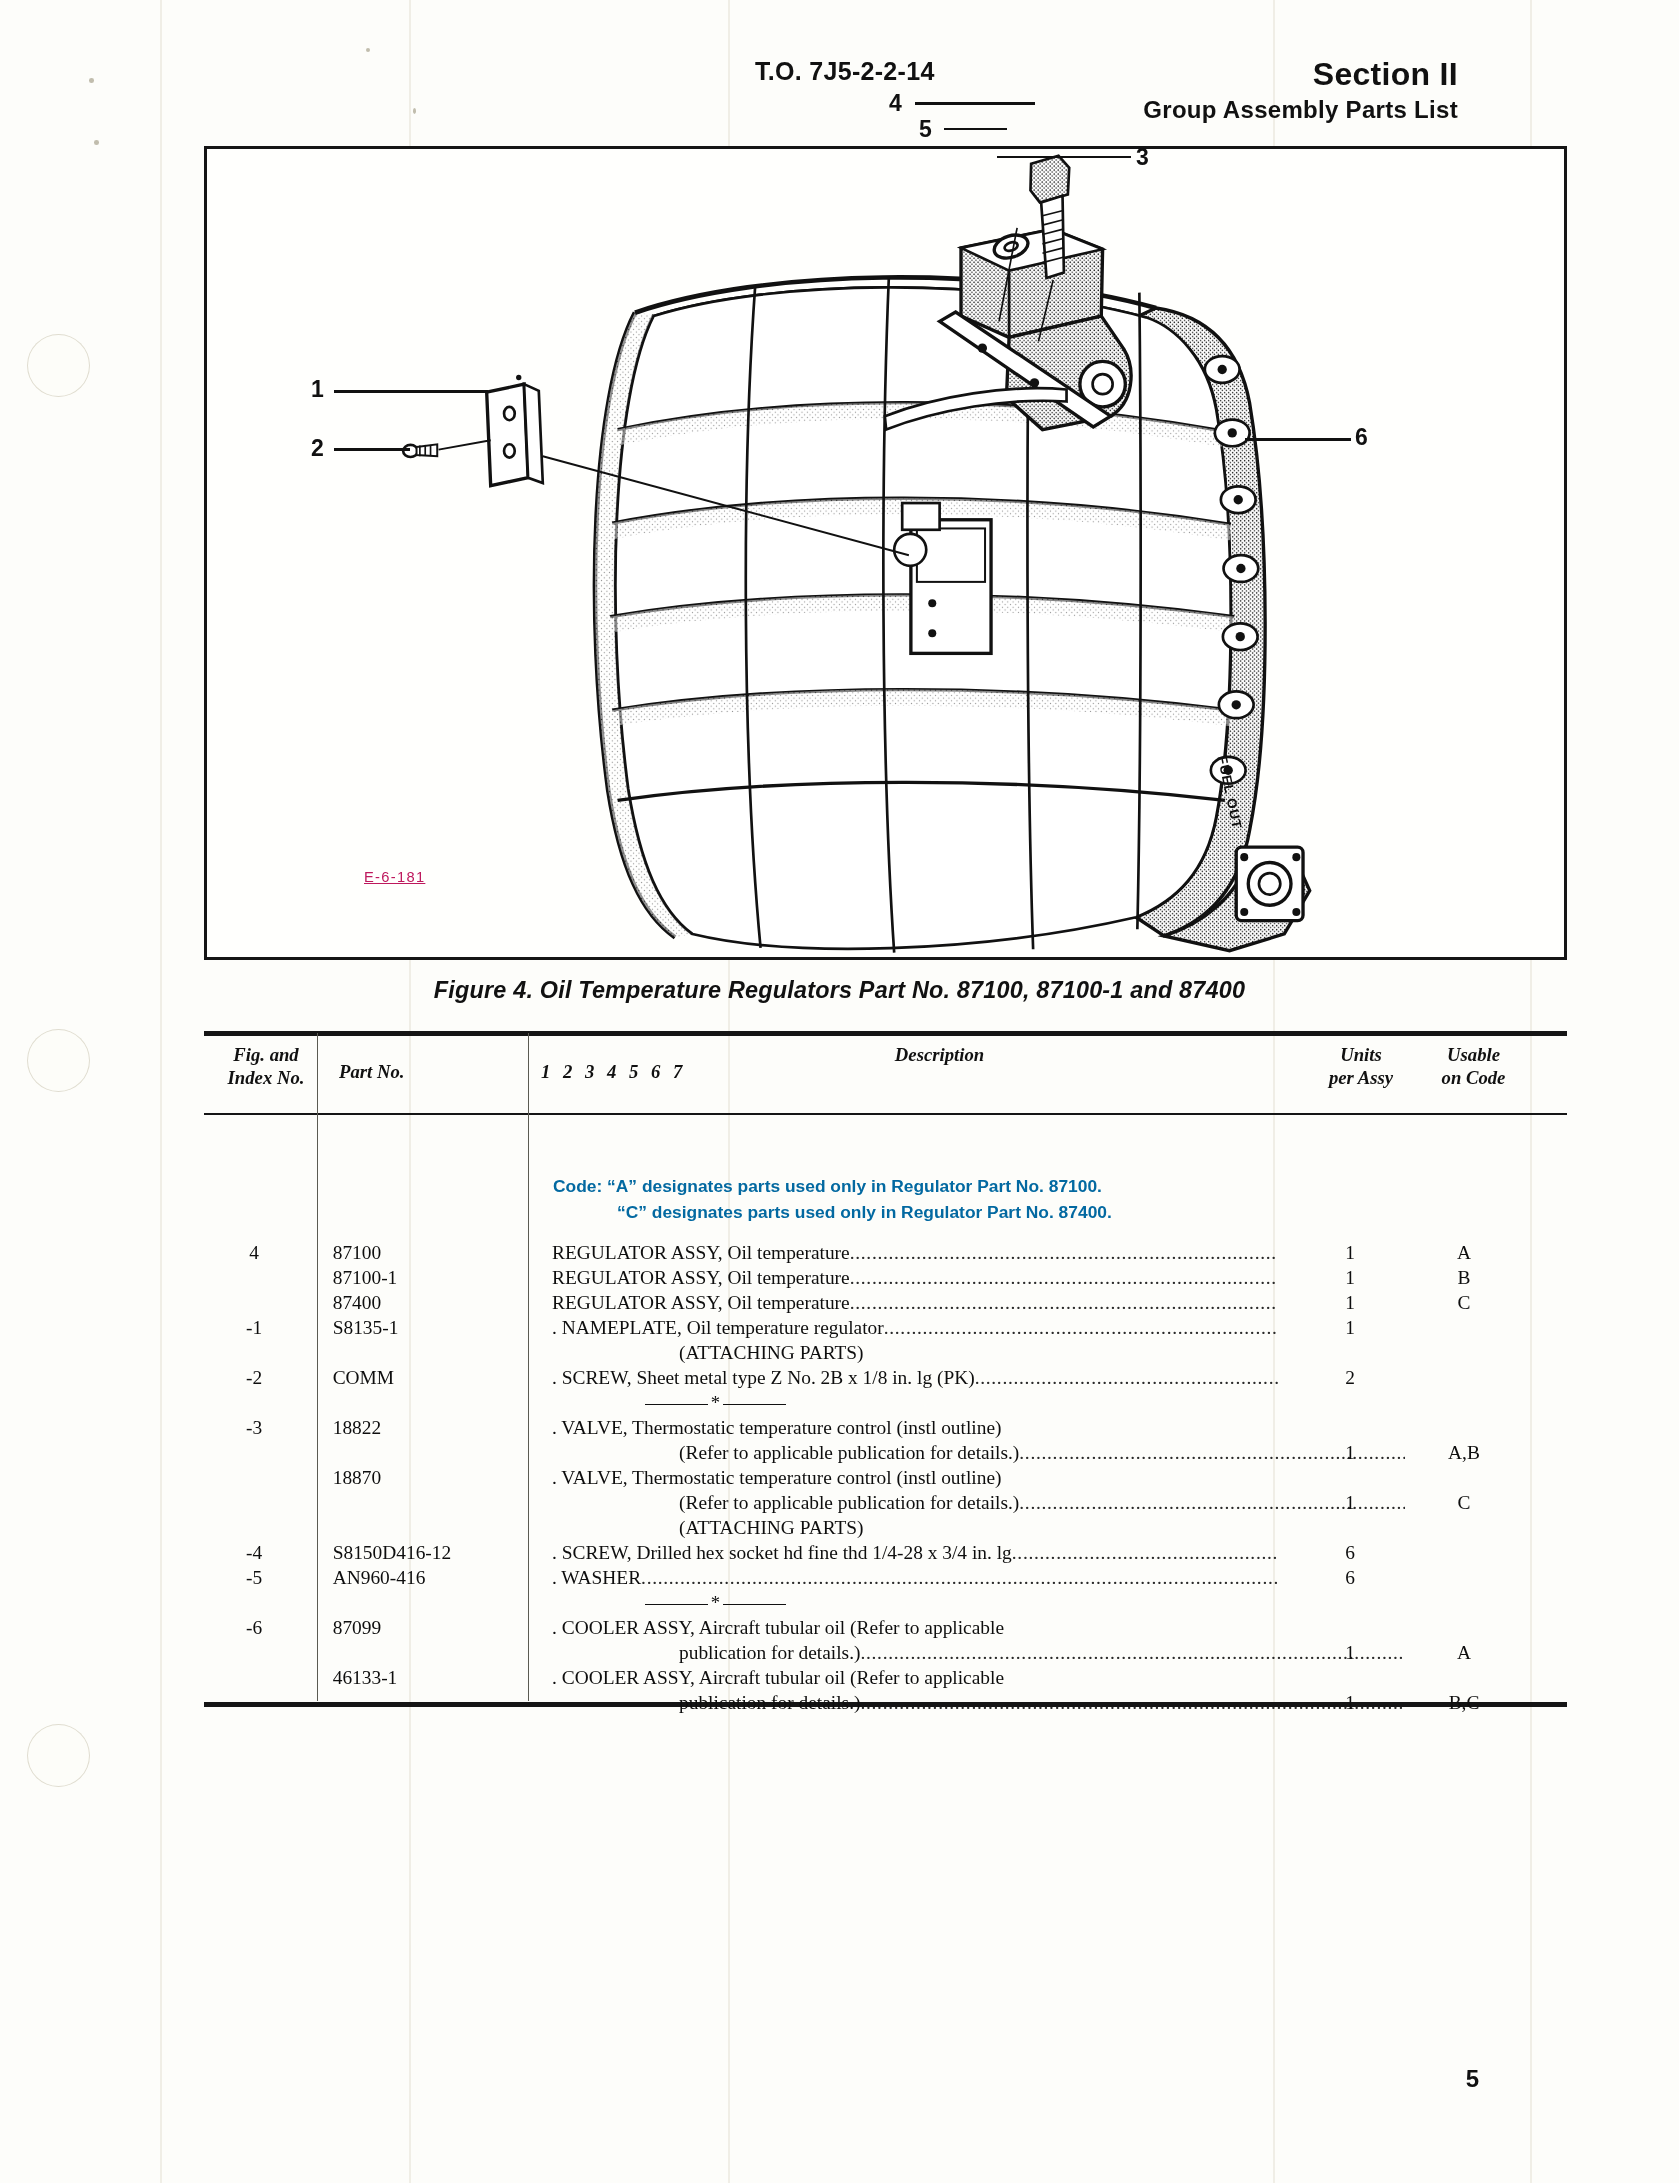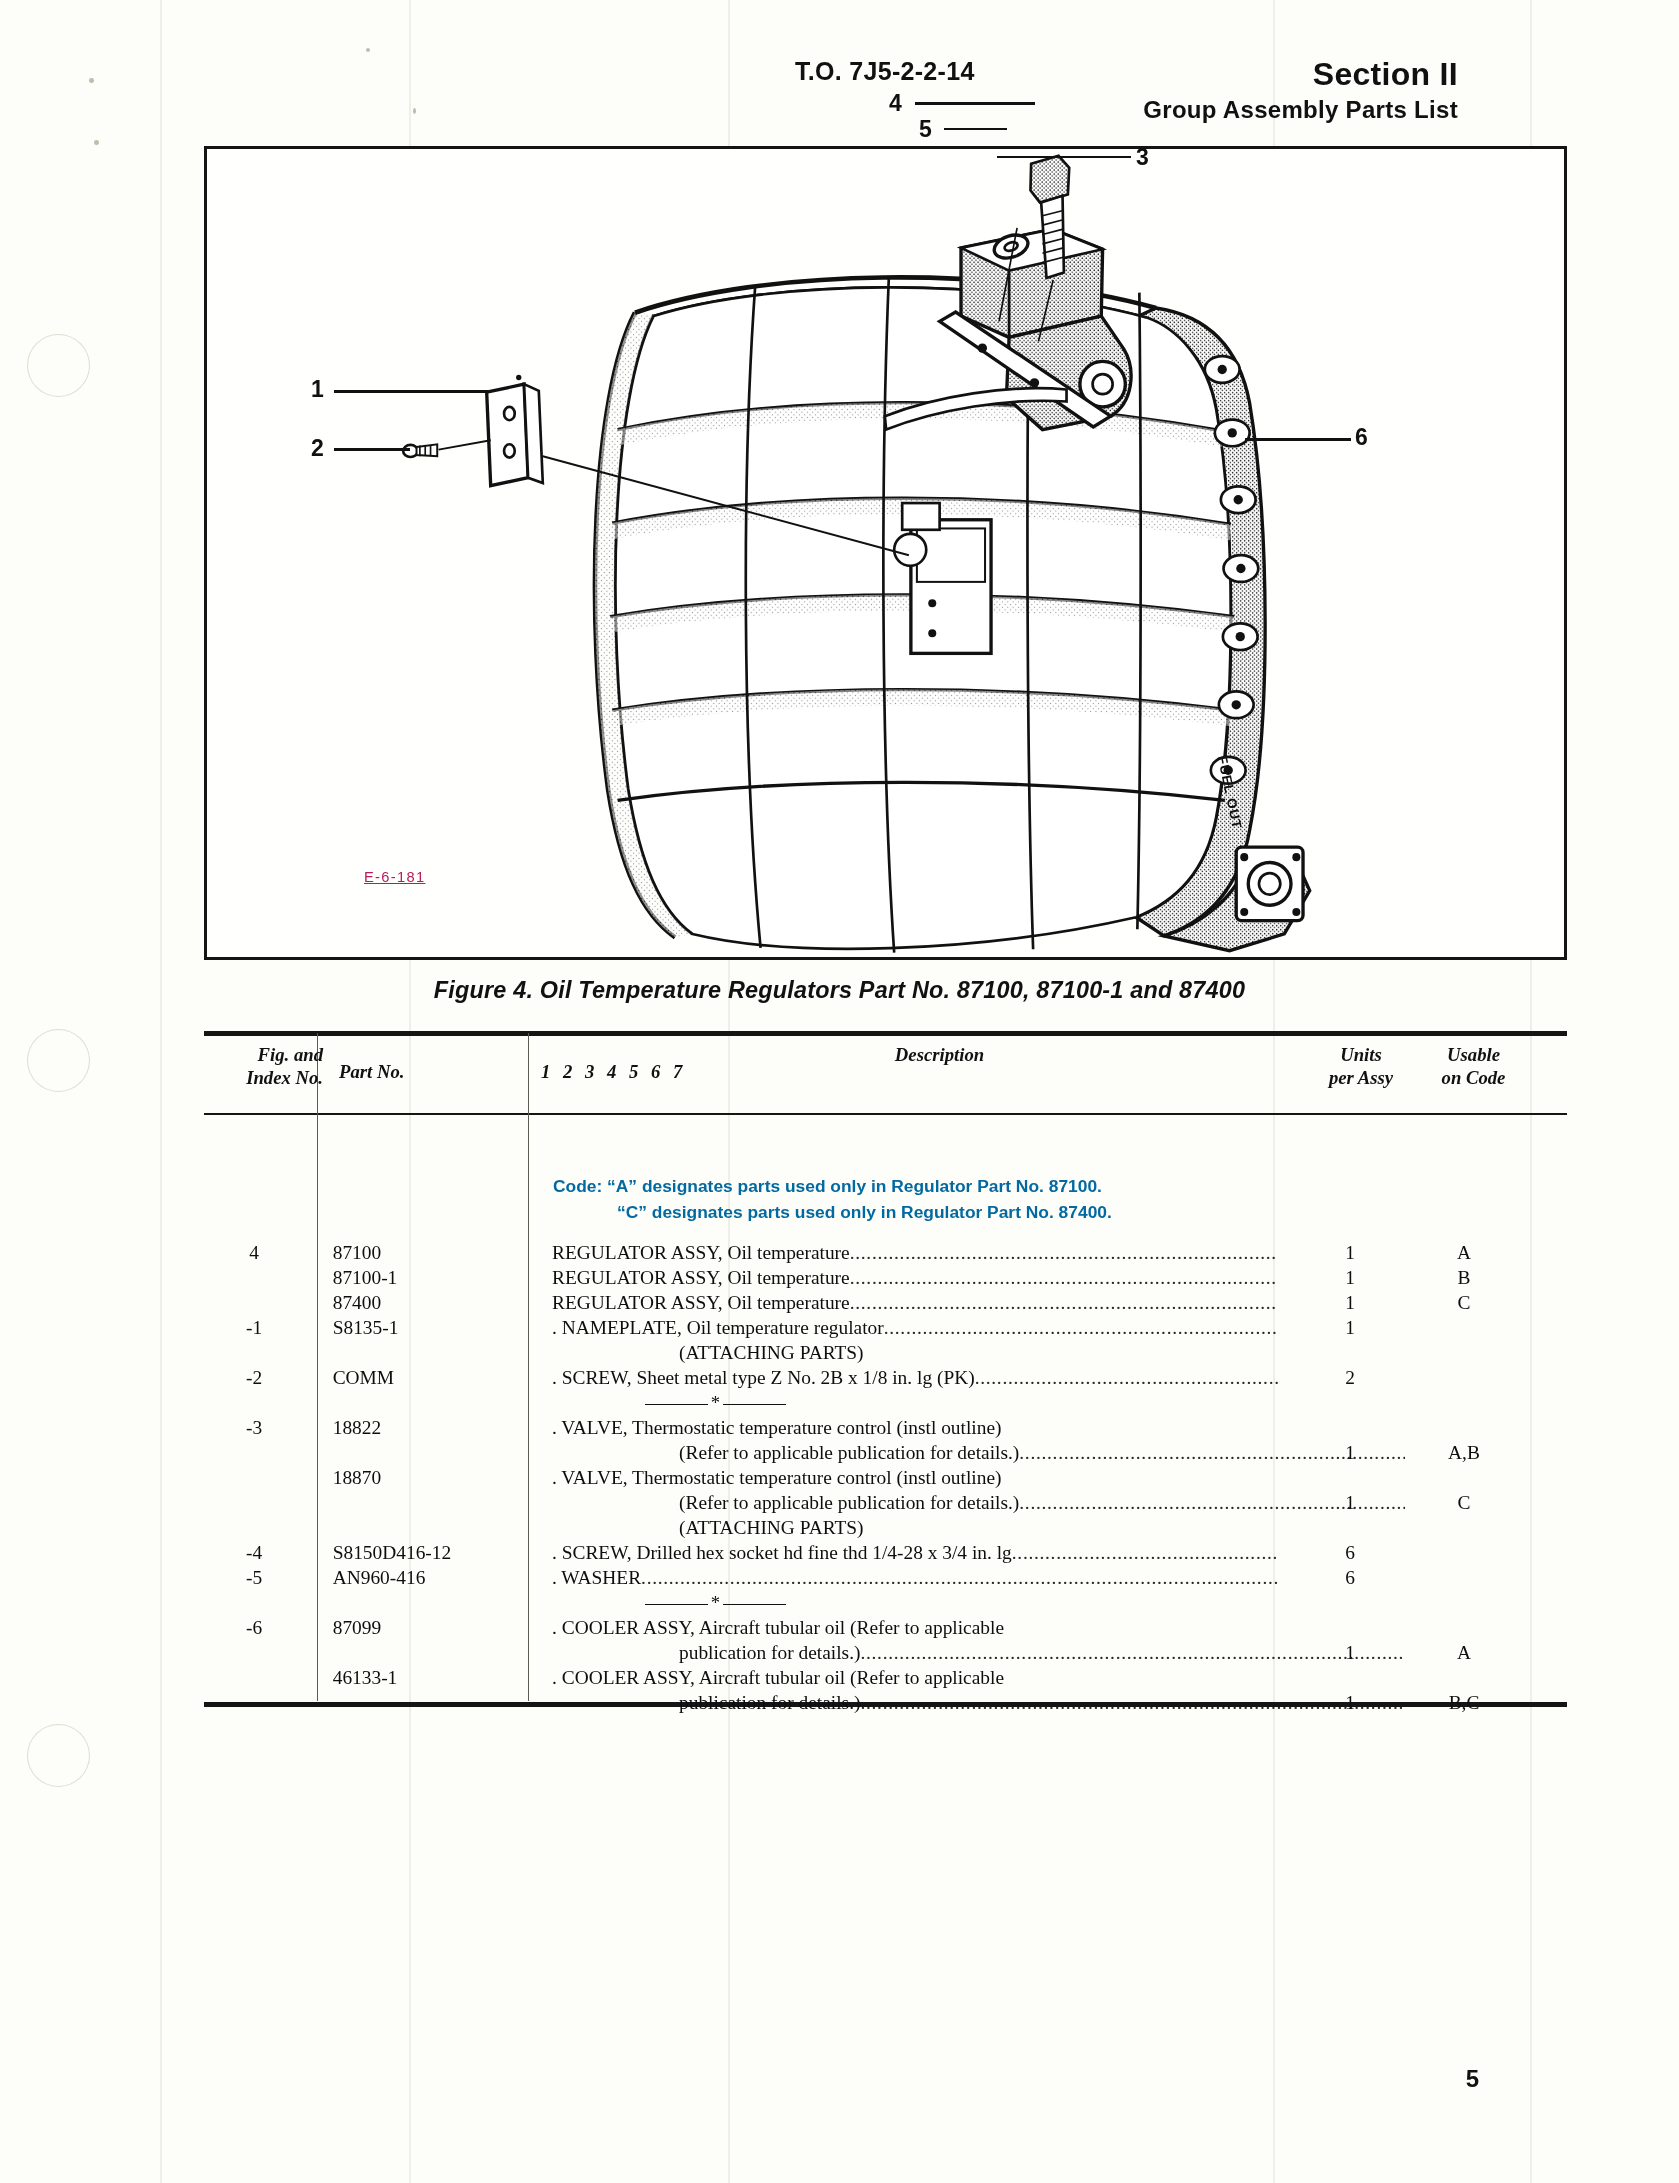--- a/index.html
+++ b/index.html
@@ -52,21 +52,20 @@
   .hdr-center {
     position: absolute;
     left: 755px;
     top: 57px;
     font-family: "Liberation Sans", "DejaVu Sans", sans-serif;
     font-weight: bold;
     font-size: 25px;
     letter-spacing: 0.3px;
     color: #111;
     white-space: nowrap;
-    margin-left: 40px;
   }
   .hdr-right {
     position: absolute;
     right: 221px;
     top: 55px;
     text-align: right;
     font-family: "Liberation Sans", "DejaVu Sans", sans-serif;
     font-weight: bold;
     color: #111;
     line-height: 1.24;
@@ -468,21 +467,21 @@
   <div class="fig-id">E-6-181</div>
   <div class="fig-caption">Figure 4.  Oil Temperature Regulators Part No. 87100, 87100-1 and 87400</div>
 
   <div class="rule rule-thick" style="top:1031px;"></div>
   <div class="rule rule-thin" style="top:1113px;"></div>
   <div class="rule rule-thick" style="top:1702px;"></div>
 
   <div class="colline" style="left:317px;top:1033px;height:668px;"></div>
   <div class="colline" style="left:528px;top:1033px;height:668px;"></div>
 
-  <div class="tbl-head" style="left:209px;top:1043px;width:114px;text-align:right;">
+  <div class="tbl-head" style="left:209px;top:1043px;width:114px;text-align:center;">
     <div>Fig. and</div>
     <div>Index No.</div>
   </div>
   <div class="tbl-head" style="left:339px;top:1060px;width:174px;text-align:left;">Part No.</div>
   <div class="tbl-head" style="left:541px;top:1060px;width:214px;text-align:left;letter-spacing:4px;">1  2  3  4  5  6  7</div>
   <div class="tbl-head" style="left:829px;top:1043px;width:221px;text-align:center;">Description</div>
   <div class="tbl-head" style="left:1304px;top:1043px;width:114px;">
     <div>Units</div>
     <div>per Assy</div>
   </div>

